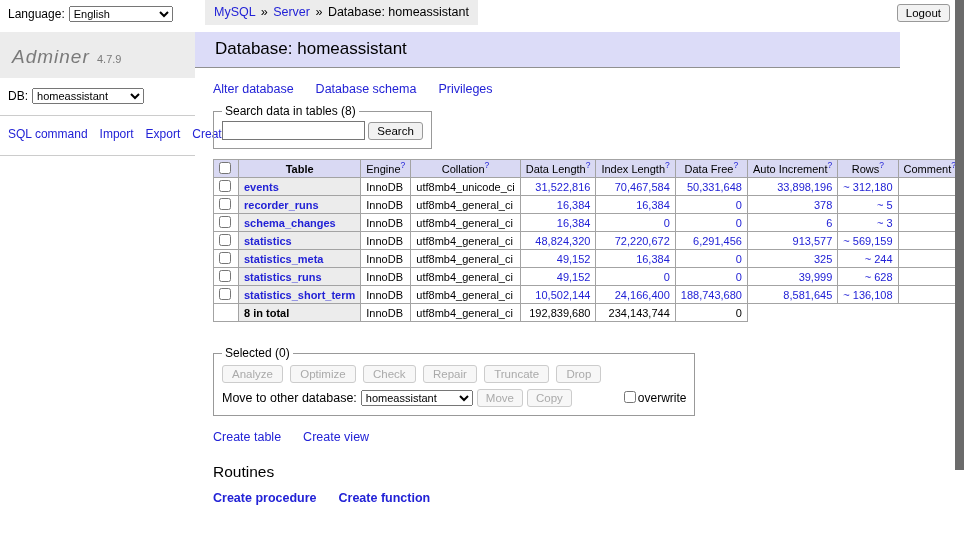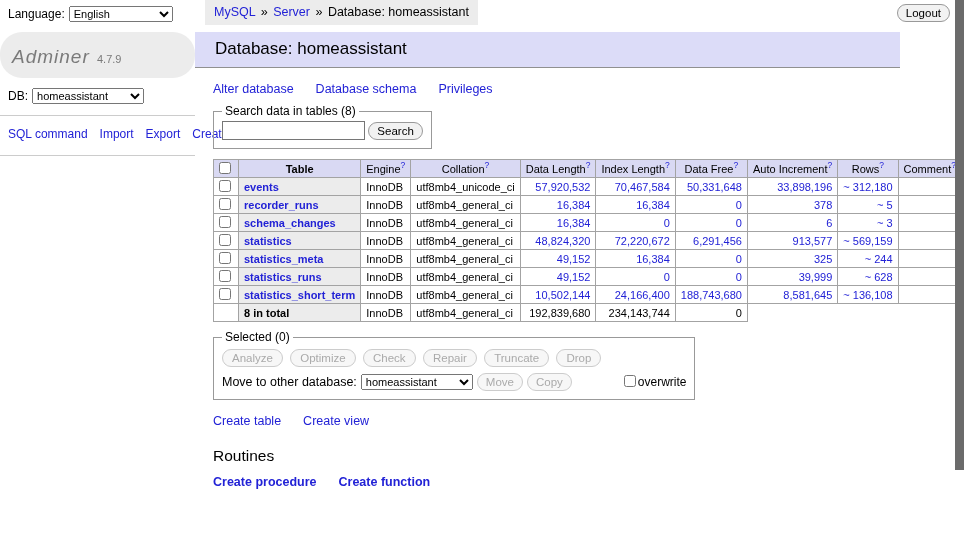--- a/index.html
+++ b/index.html
@@ -8,58 +8,58 @@
     width:966px; height:543px; overflow:hidden; position:relative;
     background:#fff; color:#000;
     font-family:"Liberation Sans", sans-serif; font-size:13px;
   }
   a { color:#2222d6; text-decoration:none; cursor:pointer; }
 
   
   #menu { position:absolute; left:0; top:0; width:195px; }
   .lang-row { padding:6px 8px 4px; font-size:12px; }
   .lang-row select { width:104px; font-size:11px; margin-left:4px; }
-  h1.app { margin:6px 0 0; padding:7px 12px 8px; background:#ececec; font-weight:normal;border-radius:22px; }
+  h1.app { margin:6px 0 0; padding:7px 12px 8px; background:#ececec; font-weight:normal; }
   .app-name { font-style:italic; font-size:19px; color:#7a7a7a; letter-spacing:1px; }
   .app-version { font-size:11px; color:#7a7a7a; }
   .db-row { padding:10px 8px 11px; font-size:12px; border-bottom:1px solid #ccc; }
   .db-row select { width:112px; font-size:11px; margin-left:4px; }
   .actions { margin:0; padding:10px 8px 13px; border-bottom:1px solid #ccc;
              font-size:12px; line-height:16px; width:195px; }
   .actions a { margin-right:12px; white-space:nowrap; }
   .tbl-links { margin:0; padding:7px 8px; font-size:12px; }
   .tbl-links a { display:block; line-height:12.7px; }
 
   
   #content { position:absolute; left:195px; top:0; width:705px; }
   #breadcrumb { display:inline-block; margin-left:10px; background:#ececec;
                 padding:5px 9px 6px; font-size:12.5px; }
   #breadcrumb .sep { color:#000; padding:0 2px; }
   #logout-btn { position:absolute; right:16px; top:4px; }
   button {
     font-family:"Liberation Sans", sans-serif; font-size:11.5px;
     padding:2px 8px; background:#f2f2f2; border:1px solid #999;
-    border-radius:9px; color:#000;
+    border-radius:3px; color:#000;
   }
   button:disabled, button.disabled { color:#aaa; border-color:#ccc; background:#f7f7f7; }
   h2.page-title { margin:7px 0 0; padding:7px 20px 8px; background:#dcdcf8;
                   border-bottom:1px solid #909090; font-size:17px; font-weight:normal; }
   .link-row { margin:14px 0 0 18px; font-size:12.5px; }
   .link-row a { margin-right:22px; }
   h3 { margin:19px 0 0 18px; font-size:15.5px; font-weight:normal; }
 
   fieldset { display:inline-block; margin:8px 0 0 18px; border:1px solid #999;
              padding:3px 8px 8px; font-size:12px; }
   legend { font-size:12px; padding:0 3px; }
   input[type="text"] { width:143px; height:19px; border:1px solid #767676;
                        font-size:11px; padding:1px 3px; }
   input[type="checkbox"] { width:12px; height:12px; margin:0 2px 0 0; vertical-align:-1px; }
 
   
-  table.db-tables { border-collapse:collapse; margin:10px 0 0 18px; font-size:11px; }
+  table.db-tables { border-collapse:collapse; margin:10px 0 16px 18px; font-size:11px; }
   .db-tables td, .db-tables th { border:1px solid #a3a3a3; padding:2px 5px;
                                  white-space:nowrap; height:18px; }
   .db-tables thead td, .db-tables thead th { background:#d9d9f3; text-align:center;
                                              font-weight:normal; }
   .db-tables thead th.col-table { font-weight:bold; }
   .db-tables tbody th { background:#ececec; text-align:left; }
   .db-tables tbody th a { font-weight:bold; }
   .db-tables .c-check { text-align:center; width:20px; }
   .db-tables .c-num { text-align:right; color:#2222d6; }
   .db-tables .total-row th { color:#000; }
@@ -148,21 +148,21 @@
         <th><span>Rows</span><sup class="help"><a>?</a></sup></th>
         <th><span>Comment</span><sup class="help"><a>?</a></sup></th>
       </tr>
     </thead>
     <tbody id="table-body">
         <tr>
           <td class="c-check"><input type="checkbox" style=""></td>
           <th><a>events</a></th>
           <td>InnoDB</td>
           <td>utf8mb4_unicode_ci</td>
-          <td class="c-num">57,920,532</td>
+          <td class="c-num">31,522,816</td>
           <td class="c-num">70,467,584</td>
           <td class="c-num">50,331,648</td>
           <td class="c-num">33,898,196</td>
           <td class="c-num">~ 312,180</td>
           <td></td>
         </tr>
         <tr>
           <td class="c-check"><input type="checkbox" style=""></td>
           <th><a>recorder_runs</a></th>
           <td>InnoDB</td>

